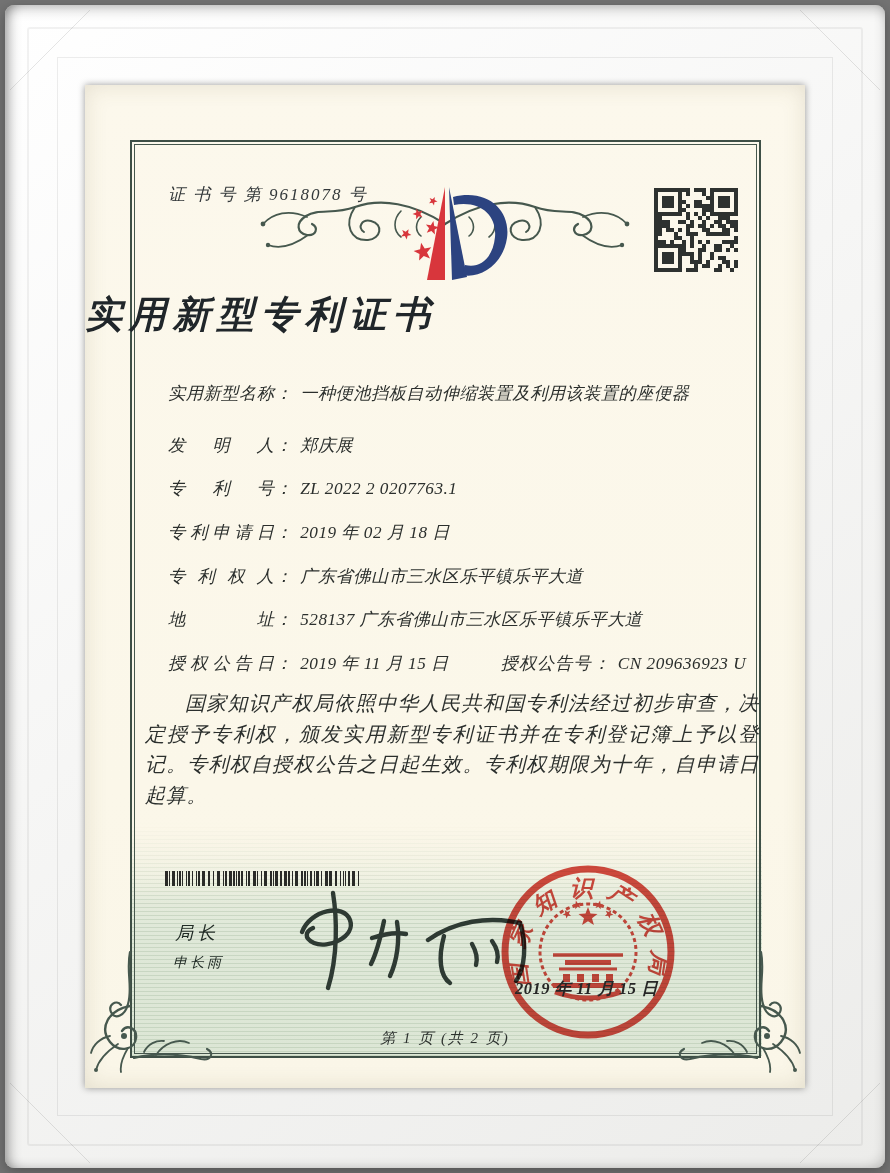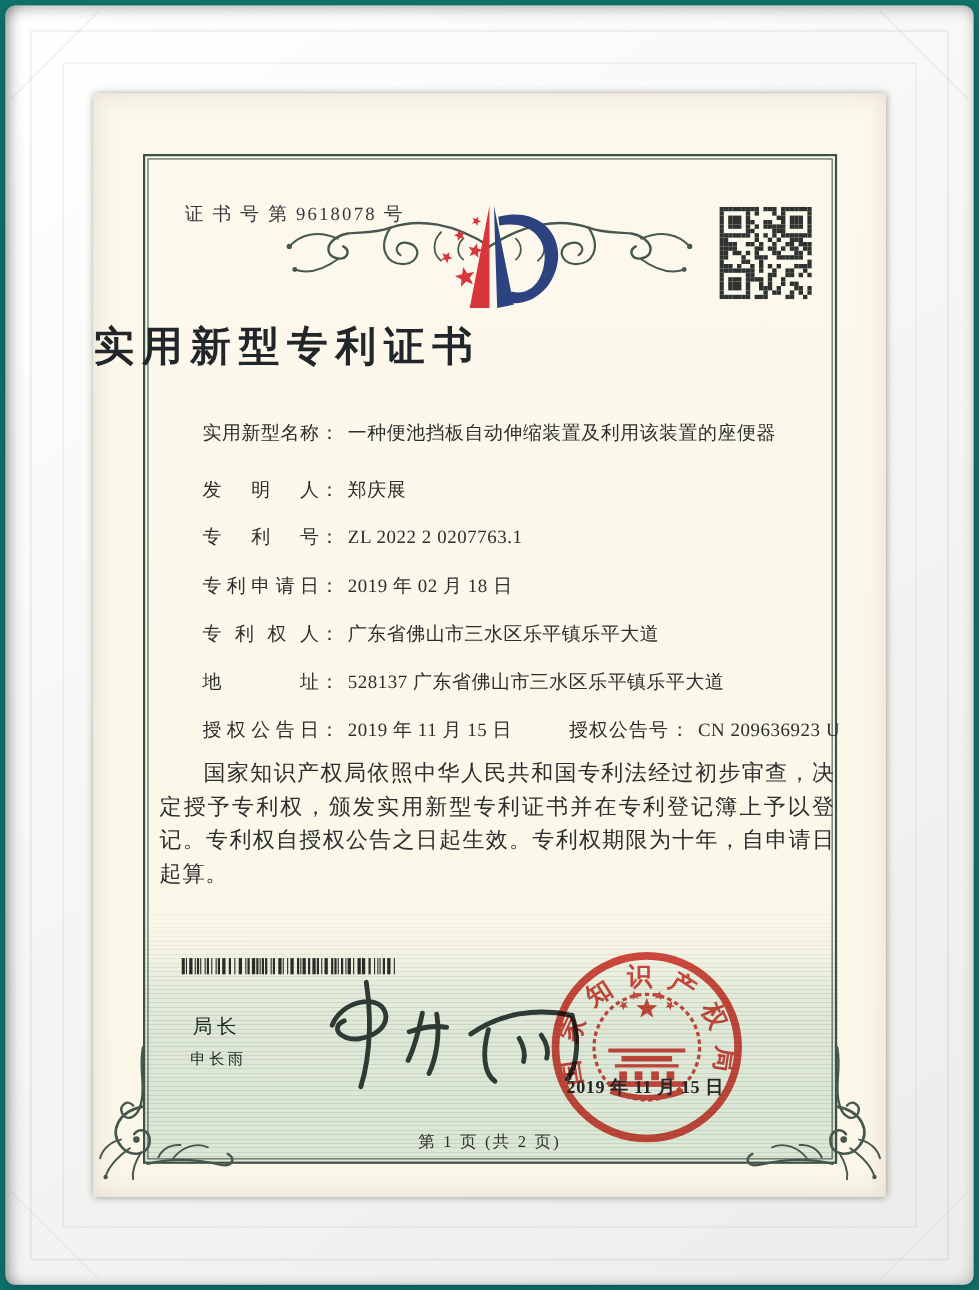--- a/index.html
+++ b/index.html
@@ -1,17 +1,17 @@
 <!DOCTYPE html>
 <html lang="zh"><head>
 <meta charset="utf-8">
 <style>
   * { margin:0; padding:0; box-sizing:border-box; }
   body { background:#ffffff; font-family:"Liberation Serif","DejaVu Serif",serif; }
-  .scene { position:relative; width:890px; height:1173px; background:#0f766e; overflow:hidden; }
+  .scene { position:relative; width:890px; height:1173px; background:#737373; overflow:hidden;font-style:italic; }
 
   
   .frame-outer { position:absolute; inset:5px; border-radius:9px;
     background:linear-gradient(145deg,#ffffff 0%,#f6f6f5 45%,#ececea 100%);
     box-shadow:0 4px 14px rgba(0,0,0,.28), inset 0 0 1px #c8c8c6,
       inset 12px 0 14px -10px rgba(0,0,0,.45),
       inset 0 12px 14px -10px rgba(0,0,0,.30),
       inset -10px -10px 12px -10px rgba(0,0,0,.18); }
   .frame-bevel1 { position:absolute; inset:22px; border:2px solid rgba(0,0,0,.05); border-radius:3px; }
   .frame-bevel2 { position:absolute; inset:52px; border:1px solid rgba(0,0,0,.07); }
@@ -47,21 +47,21 @@
     font-size:17px; letter-spacing:2px; color:#33383a; }
   .logo { position:absolute; left:300px; top:90px; width:130px; height:120px; z-index:4; }
   .qr { position:absolute; left:569px; top:103px; width:84px; height:84px; z-index:4; }
 
   .title { position:absolute; left:0; top:205px; width:100%; text-align:left; z-index:4;
     font-size:37px; font-weight:700; letter-spacing:7px; color:#20262a; }
 
   
   .fields { position:absolute; left:83px; top:296px; width:600px; z-index:4;
     font-size:17.2px; color:#2b2f2d; }
-  .frow { position:absolute; left:16px; white-space:nowrap; }
+  .frow { position:absolute; left:0; white-space:nowrap; }
   .flabel { display:inline-block; width:106px; text-align:justify; text-align-last:justify; vertical-align:bottom; }
   .fcolon { display:inline-block; margin:0 8px 0 1px; }
   .fvalue { letter-spacing:.5px; }
   .grant2 { margin-left:52px; }
   .glabel { letter-spacing:1px; }
 
   
   .paras { position:absolute; left:60px; top:603px; width:614px; z-index:4;
     font-size:20px; line-height:30.5px; color:#2b2f2d; text-align:justify; letter-spacing:.8px; }
   .paras p { text-indent:2em; }

